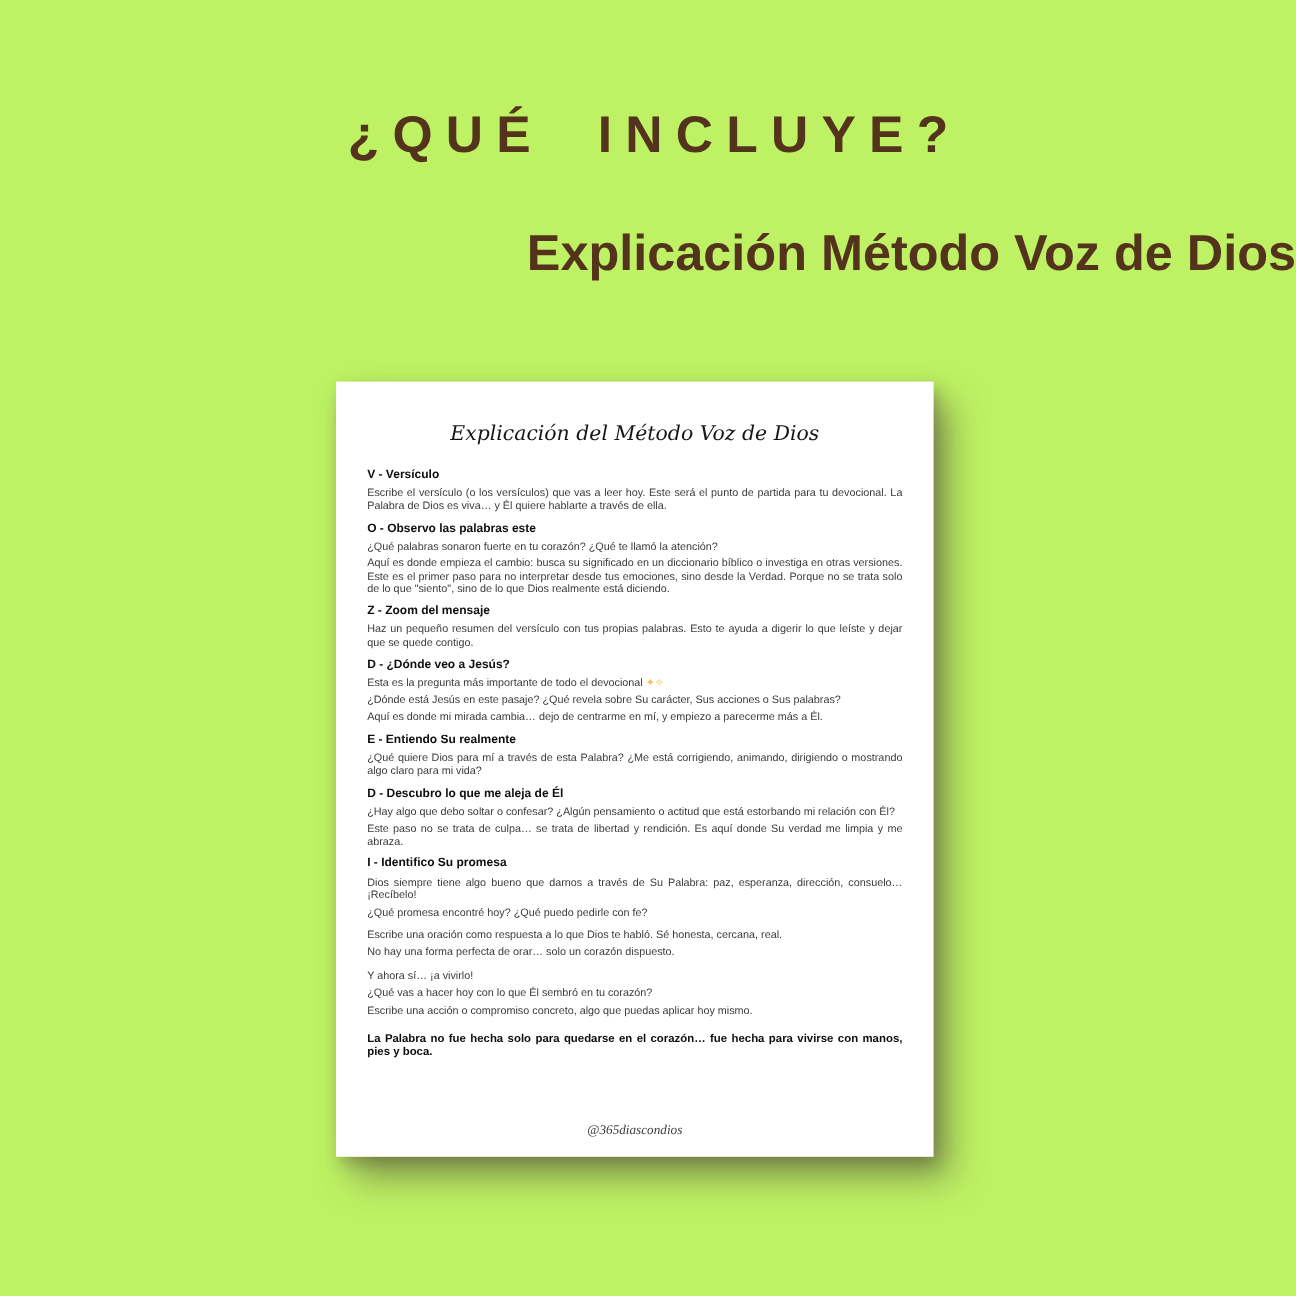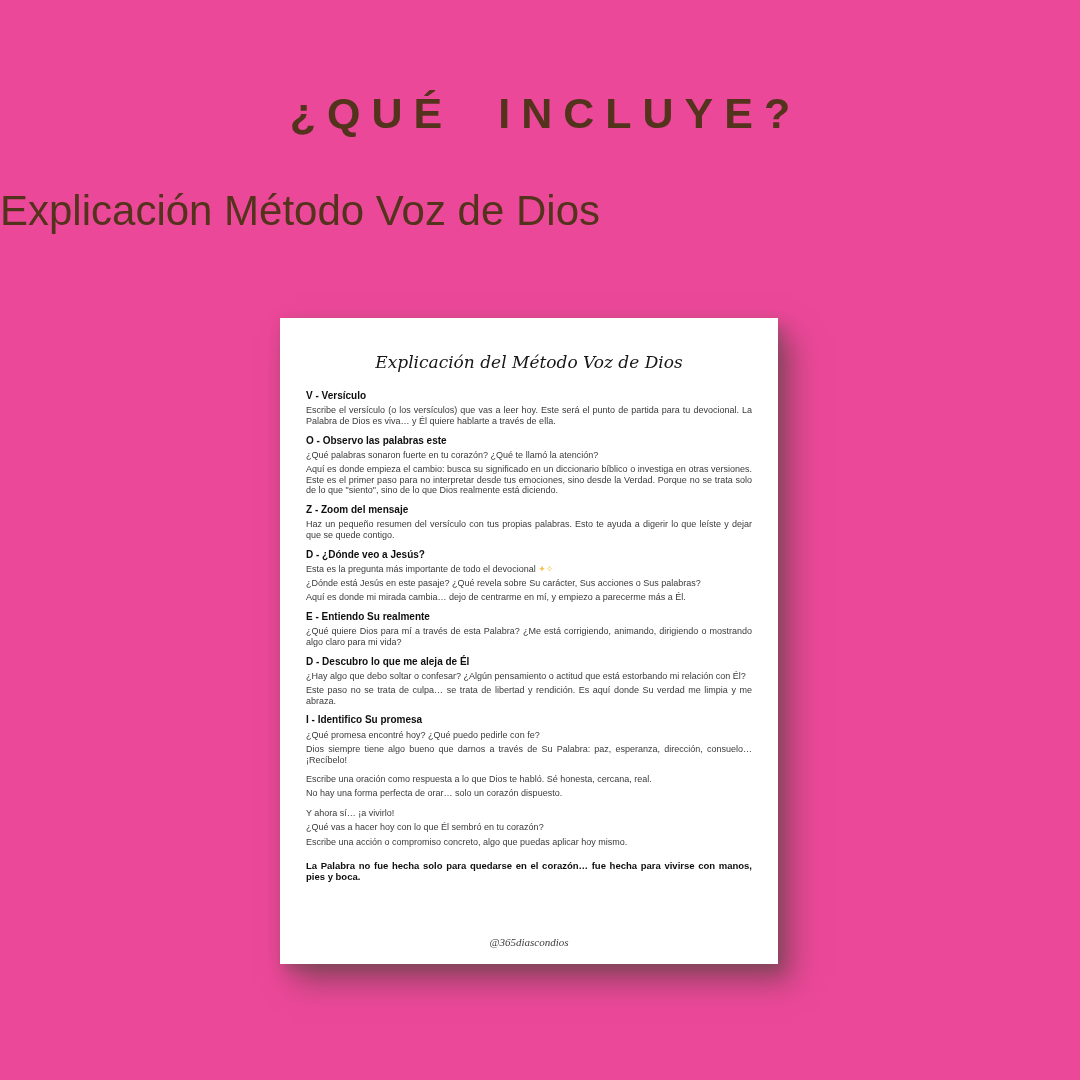--- a/index.html
+++ b/index.html
@@ -1,20 +1,20 @@
 <!DOCTYPE html>
 <html><head>
 <meta charset="utf-8">
 <style>
   html, body { margin: 0; padding: 0; }
   .canvas {
     position: relative;
     width: 1080px;
     height: 1080px;
-    background: #ec4899;
+    background: #bef264;
     overflow: hidden;
     font-family: "Liberation Sans", sans-serif;
   }
   .main-title {
     position: absolute;
     top: 60px;
     left: 0;
     width: 100%;
     text-align: center;
     font-size: 43px;
@@ -22,23 +22,23 @@
     letter-spacing: 11px;
     word-spacing: 22px;
     text-indent: 11px;
     color: #54331D;
   }
   .subtitle {
     position: absolute;
     top: 152px;
     left: 0;
     width: 100%;
-    text-align: left;
+    text-align: right;
     font-size: 42px;
-    font-weight: normal;
+    font-weight: bold;
     color: #54331D;
   }
   .paper {
     position: absolute;
     left: 280px;
     top: 318px;
     width: 498px;
     height: 646px;
     background: #FFFFFF;
     box-shadow: 4px 6px 12px rgba(82, 74, 64, 0.35),
@@ -132,22 +132,22 @@
           <h3>E - Entiendo Su realmente</h3>
           <p>¿Qué quiere Dios para mí a través de esta Palabra? ¿Me está corrigiendo, animando, dirigiendo o mostrando algo claro para mi vida?</p>
         </section>
         <section class="doc-section">
           <h3>D - Descubro lo que me aleja de Él</h3>
           <p>¿Hay algo que debo soltar o confesar? ¿Algún pensamiento o actitud que está estorbando mi relación con Él?</p>
           <p>Este paso no se trata de culpa… se trata de libertad y rendición. Es aquí donde Su verdad me limpia y me abraza.</p>
         </section>
         <section class="doc-section">
           <h3>I - Identifico Su promesa</h3>
+          <p>Dios siempre tiene algo bueno que darnos a través de Su Palabra: paz, esperanza, dirección, consuelo… ¡Recíbelo!</p>
           <p>¿Qué promesa encontré hoy? ¿Qué puedo pedirle con fe?</p>
-          <p>Dios siempre tiene algo bueno que darnos a través de Su Palabra: paz, esperanza, dirección, consuelo… ¡Recíbelo!</p>
         </section>
         <section class="doc-section">
           <p>Escribe una oración como respuesta a lo que Dios te habló. Sé honesta, cercana, real.</p>
           <p>No hay una forma perfecta de orar… solo un corazón dispuesto.</p>
         </section>
         <section class="doc-section">
           <p>Y ahora sí… ¡a vivirlo!</p>
           <p>¿Qué vas a hacer hoy con lo que Él sembró en tu corazón?</p>
           <p>Escribe una acción o compromiso concreto, algo que puedas aplicar hoy mismo.</p>
         </section>

